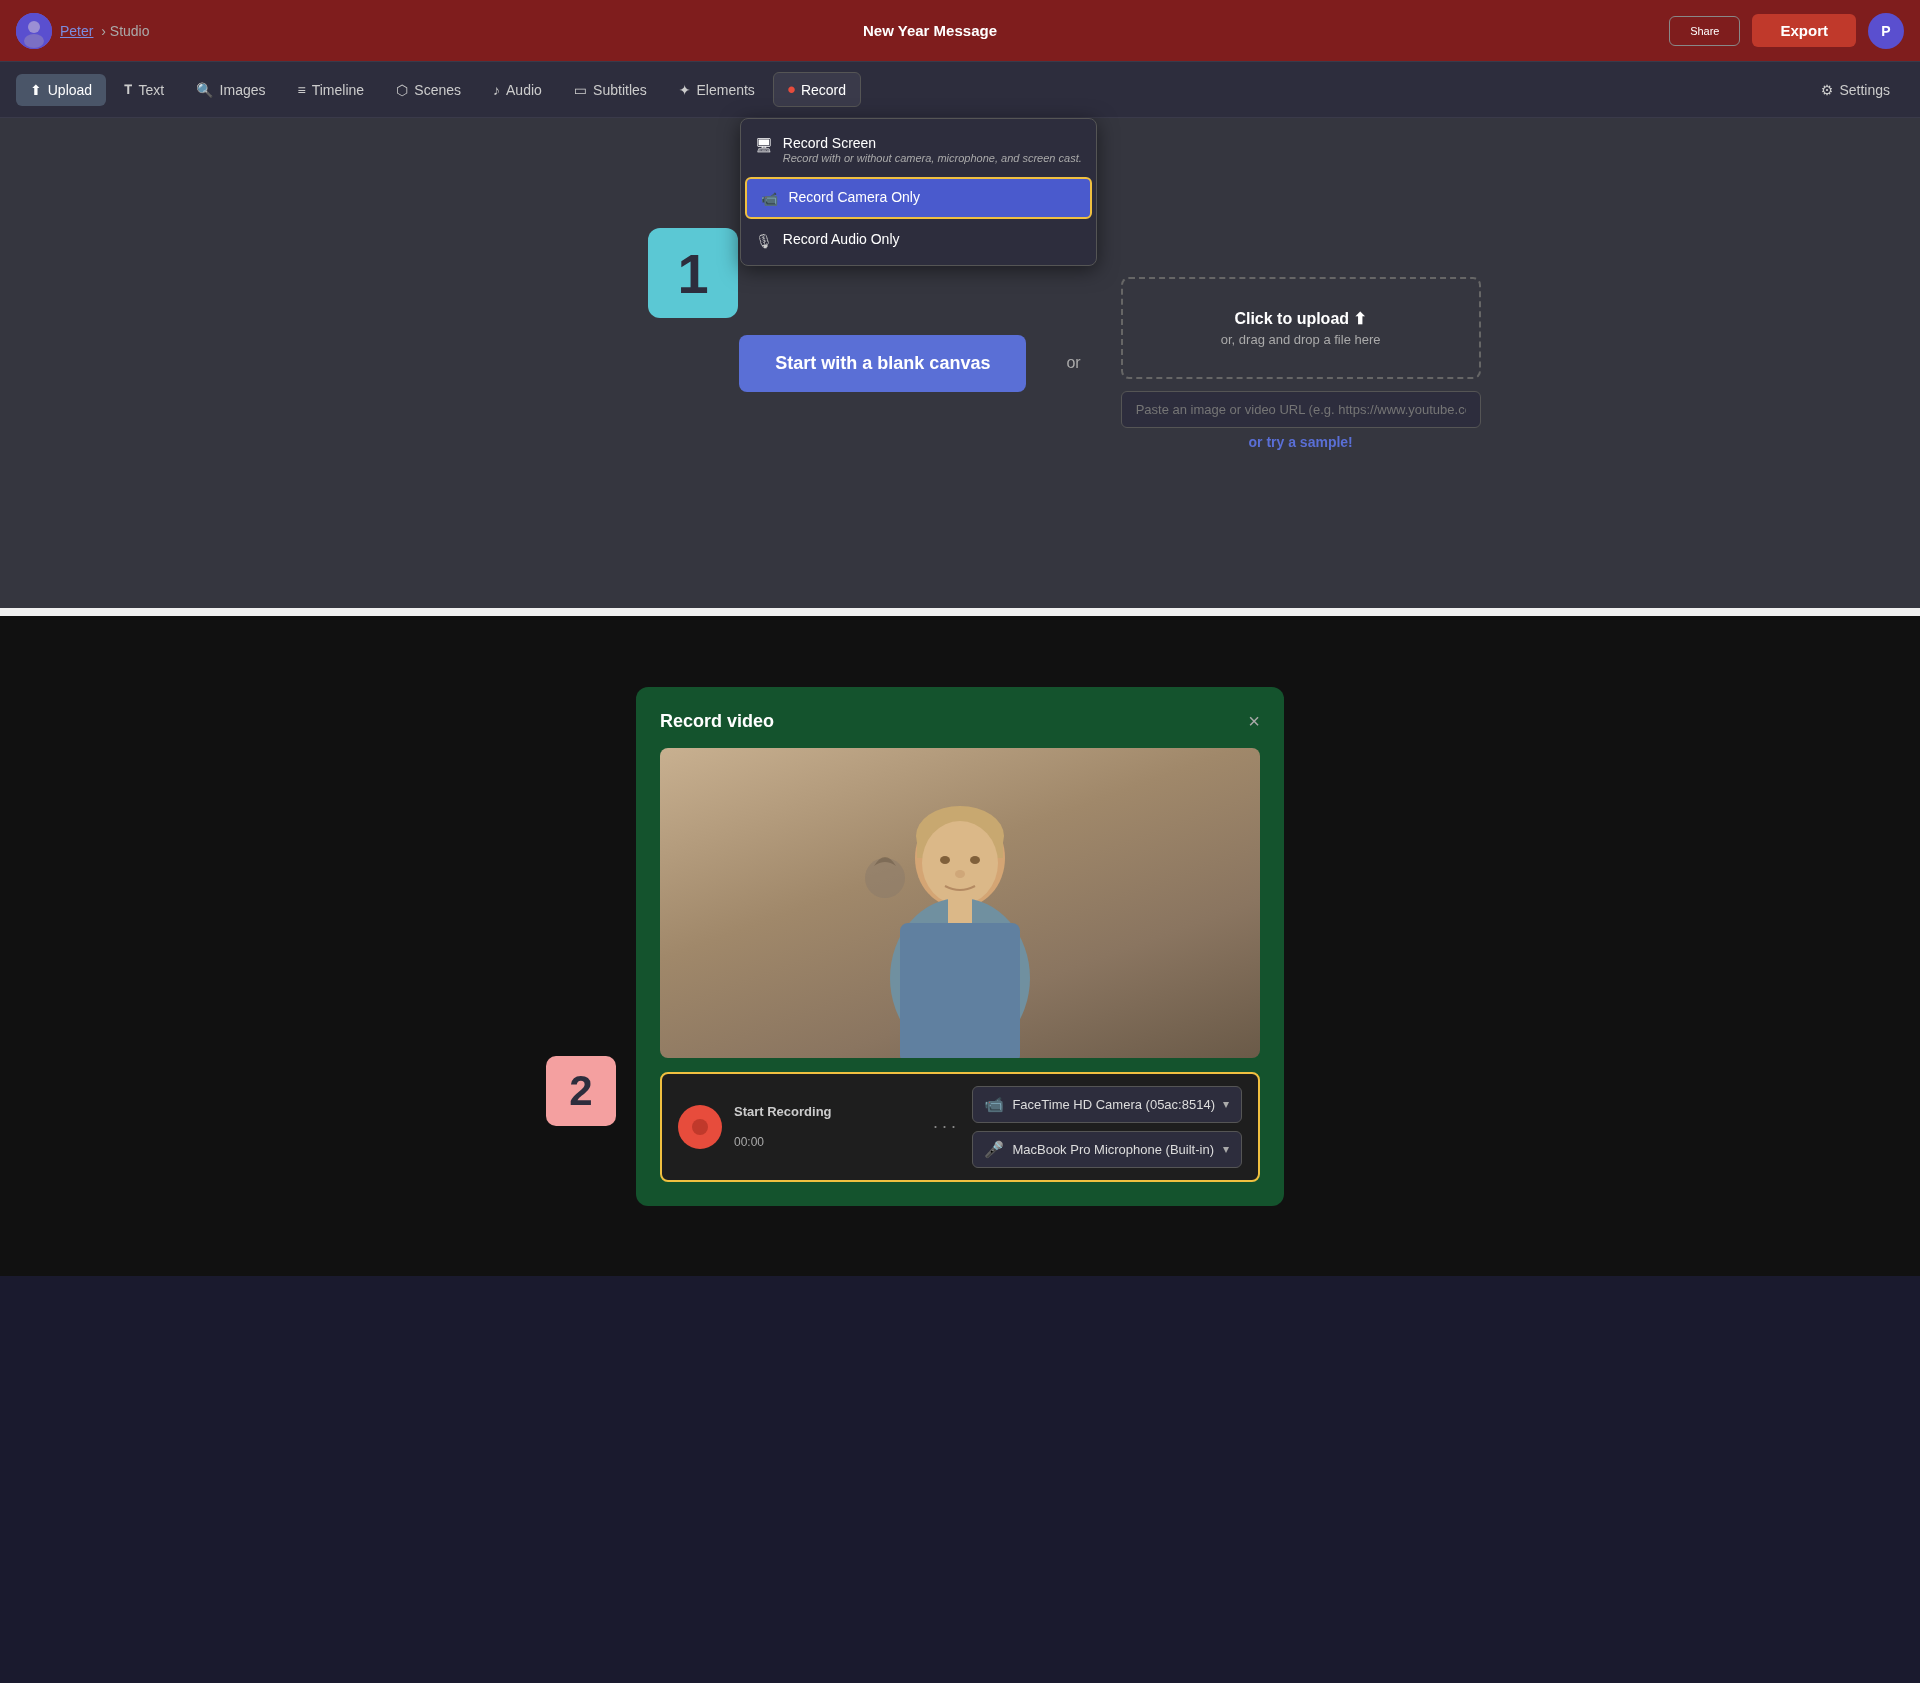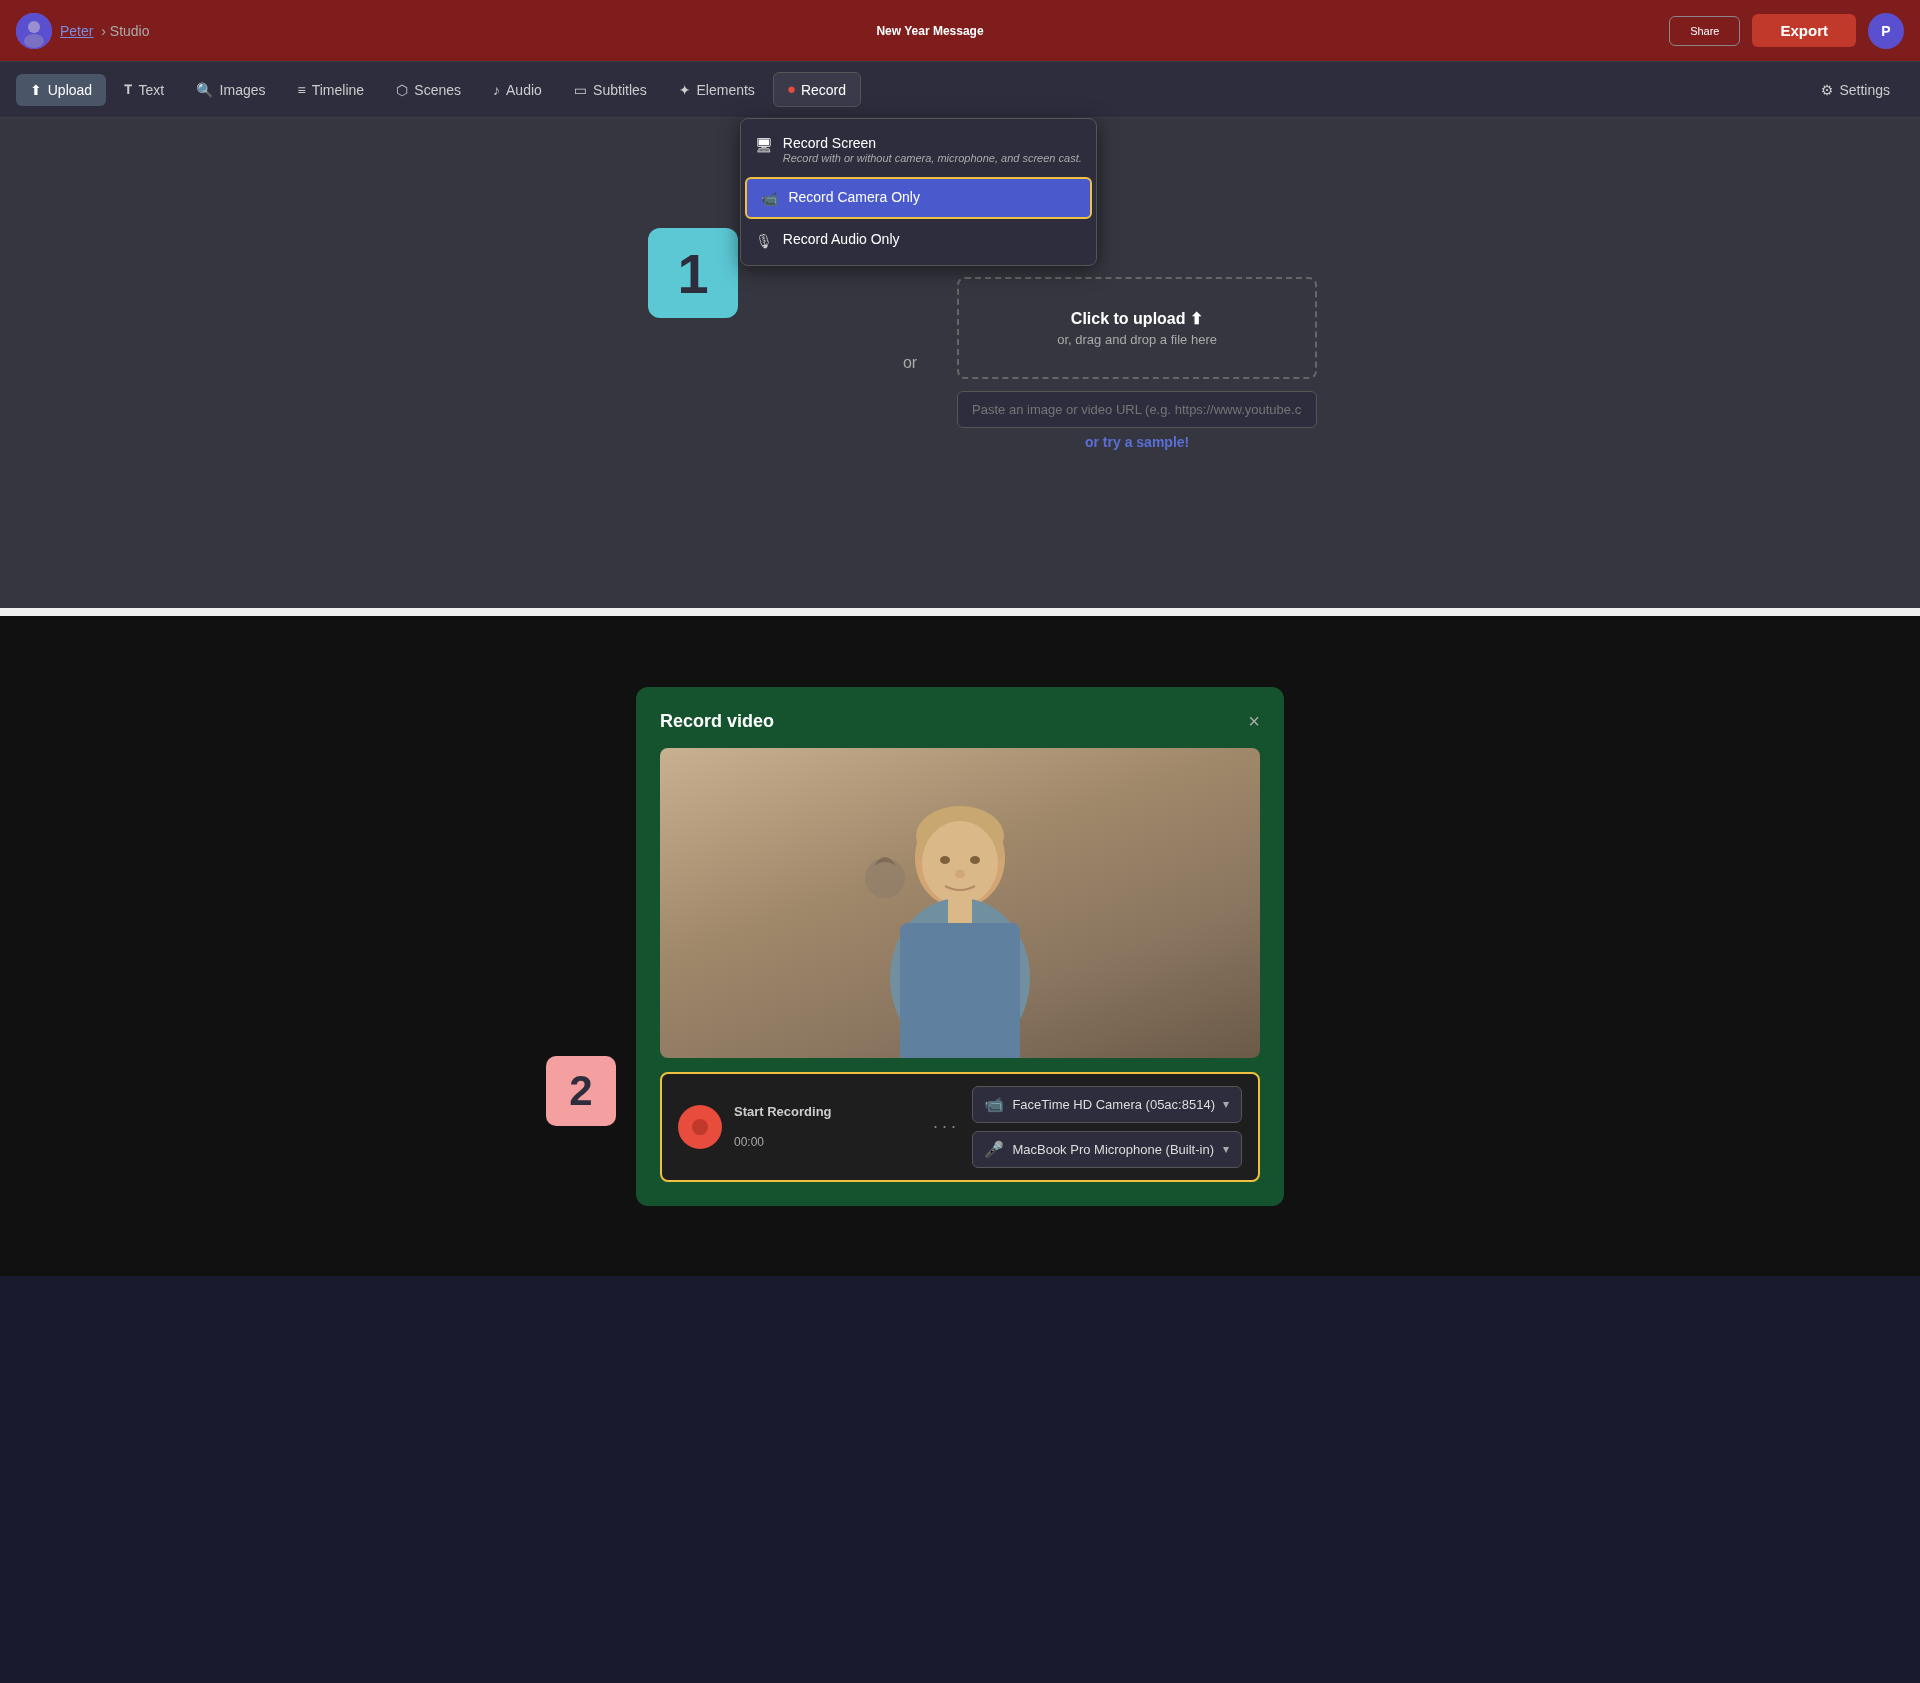--- a/index.html
+++ b/index.html
@@ -29,21 +29,21 @@
       font-size: 14px; font-weight: bold; color: white;
     }
     .breadcrumb-text {
       font-size: 14px;
       color: #aaa;
     }
     .breadcrumb-text a { color: #7b8cde; text-decoration: underline; cursor: pointer; }
     .top-bar-center {
       flex: 1;
       text-align: center;
-      font-size: 12px;
+      font-size: 15px;
       font-weight: 600;
       color: #fff;
     }
     .top-bar-right {
       display: flex;
       align-items: center;
       gap: 12px;
       min-width: 260px;
       justify-content: flex-end;
     }
@@ -418,20 +418,21 @@
       <span class="dropdown-item-icon icon-camera">📹</span>
       <div class="dropdown-item-text">Record Camera Only</div>
     </div>
     <div class="dropdown-item">
       <span class="dropdown-item-icon icon-mic">🎙</span>
       <div class="dropdown-item-text">Record Audio Only</div>
     </div>
   </div>
 
   <div class="canvas-content" style="margin-left: 300px;">
+    <button class="btn-blank-canvas">Start with a blank canvas</button>
     <span class="or-text">or</span>
     <div>
       <div class="upload-area">
         <div class="upload-area-title">
           <span>Click to upload</span> <span>⬆</span>
         </div>
         <div class="upload-area-sub">or, drag and drop a file here</div>
       </div>
       <div class="url-input-row">
         <input type="text" class="url-input" placeholder="Paste an image or video URL (e.g. https://www.youtube.com/" style="">

